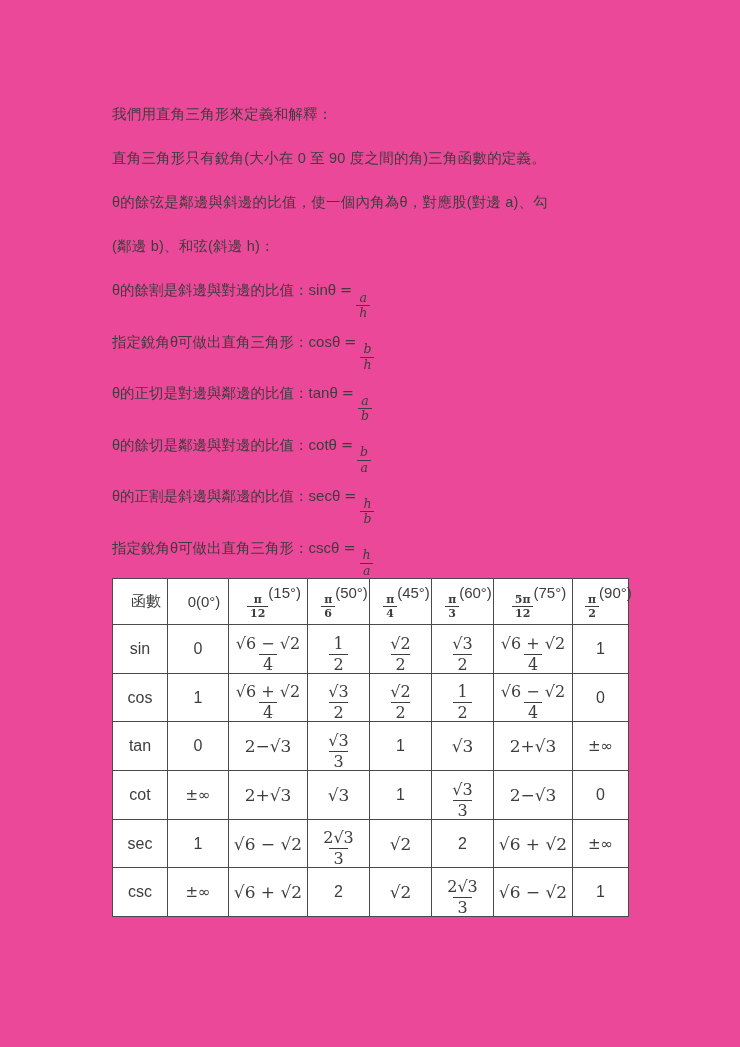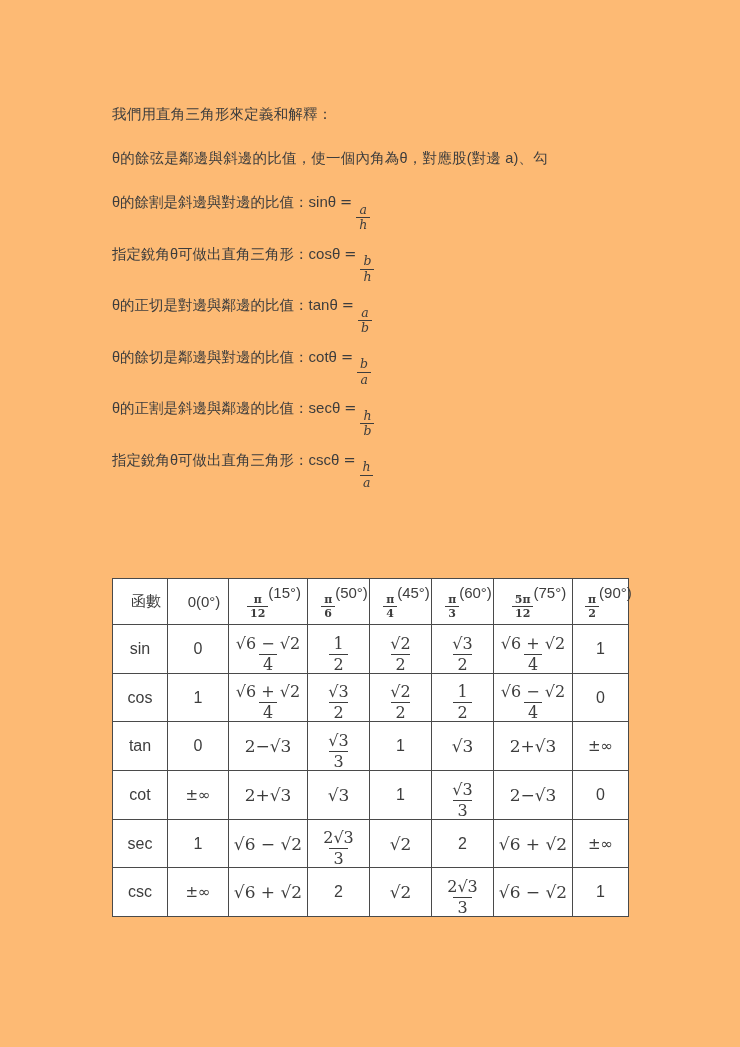--- a/index.html
+++ b/index.html
@@ -4,21 +4,21 @@
 <style>
   html, body {
     margin: 0;
     padding: 0;
     background: #ffffff;
   }
   .page {
     position: relative;
     width: 740px;
     height: 1047px;
-    background: #fdba74;
+    background: #ec4899;
     overflow: hidden;
     font-family: "Liberation Sans", "DejaVu Sans", sans-serif;
     color: #3a3a3a;
   }
 
   
   .prose {
     position: absolute;
     left: 112px;
     top: 92px;
@@ -119,21 +119,23 @@
   .cell .frac > .den { padding: 2px 4px 0 4px; border-top: 1.3px solid #3d3d3d; }
   .pm { font-family: "DejaVu Sans", sans-serif; font-size: 15px; }
 </style>
 </head>
 <body>
 
 <div class="page">
 
   <div class="prose">
     <div class="para">我們用直角三角形來定義和解釋：</div>
+    <div class="para">直角三角形只有銳角(大小在 0 至 90 度之間的角)三角函數的定義。</div>
     <div class="para">θ的餘弦是鄰邊與斜邊的比值，使一個內角為θ，對應股(對邊 a)、勾</div>
+    <div class="para">(鄰邊 b)、和弦(斜邊 h)：</div>
 
     <div class="mathline">
       <span>θ的餘割是斜邊與對邊的比值：</span><span class="fnname">sin</span><span class="fnname th">θ</span><span class="eq">=</span><span class="frac">
           <span class="num">a</span>
           <span class="den">h</span>
         </span>
     </div>
 
     <div class="mathline">
       <span>指定銳角θ可做出直角三角形：</span><span class="fnname">cos</span><span class="fnname th">θ</span><span class="eq">=</span><span class="frac">

